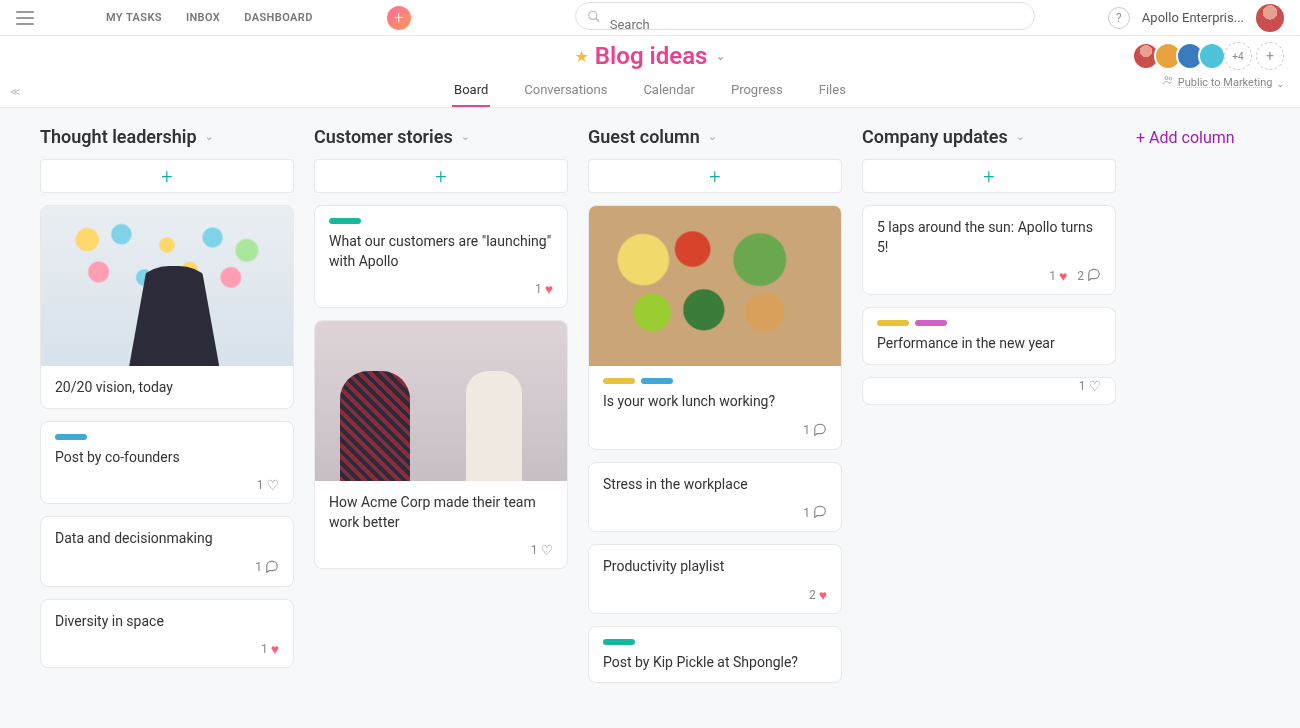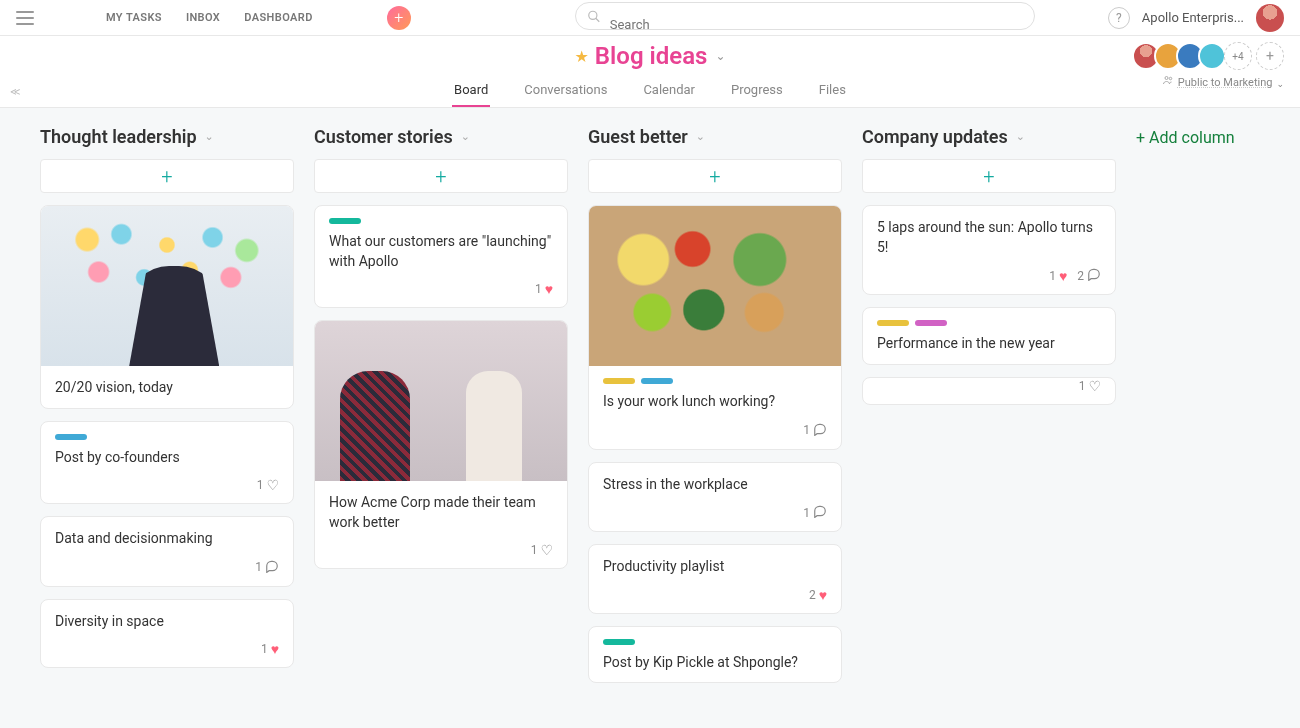--- a/index.html
+++ b/index.html
@@ -50,21 +50,21 @@
 .card-body { padding: 12px 14px 10px; }
 .card-tags { display: flex; gap: 6px; margin-bottom: 8px; }
 .tag-pill { width: 32px; height: 6px; border-radius: 3px; }
 .card-title { font-size: 14px; color: #333; line-height: 1.4; }
 .card-footer { display: flex; justify-content: flex-end; align-items: center; gap: 10px; padding: 0 14px 10px; font-size: 12px; color: #888; }
 .stat { display: flex; align-items: center; gap: 3px; }
 .heart { font-size: 14px; }
 .heart.liked { color: #ff5e78; }
 .comment-icon { font-size: 14px; }
 .card-image { width: 100%; height: 160px; display: block; }
-.add-column { font-size: 16px; color: #15803d; cursor: pointer; padding-top: 2px; font-weight: 400; white-space: nowrap; }
+.add-column { font-size: 16px; color: #a21caf; cursor: pointer; padding-top: 2px; font-weight: 400; white-space: nowrap; }
 
 
 .img-stickies { background: linear-gradient(#e9eef2,#d8e2ea); position: relative; }
 .img-stickies::before { content:""; position:absolute; inset:12px 12px 40px 12px; background:
   radial-gradient(circle at 15% 20%, #ffd86b 5%, transparent 6%),
   radial-gradient(circle at 30% 15%, #7fd3e8 5%, transparent 6%),
   radial-gradient(circle at 50% 25%, #ffd86b 5%, transparent 6%),
   radial-gradient(circle at 70% 18%, #7fd3e8 5%, transparent 6%),
   radial-gradient(circle at 85% 30%, #a9e89b 5%, transparent 6%),
   radial-gradient(circle at 20% 50%, #ff9db3 5%, transparent 6%),
@@ -237,21 +237,21 @@
         <div class="card-footer">
           <span class="stat">
             <span>1</span>
             <span class="heart">♡</span>
           </span>
         </div>
       </div>
     </div>
     <div class="column">
       <div class="column-header">
-        <span class="column-title">Guest better</span>
+        <span class="column-title">Guest column</span>
         <span class="column-caret">⌄</span>
       </div>
       <div class="add-card-btn">+</div>
       <div class="card">
         <div class="card-image img-food"></div>
         <div class="card-body">
           <div class="card-tags">
             <span class="tag-pill" style="background: rgb(232, 194, 61);"></span>
             <span class="tag-pill" style="background: rgb(63, 169, 214);"></span>
           </div>

